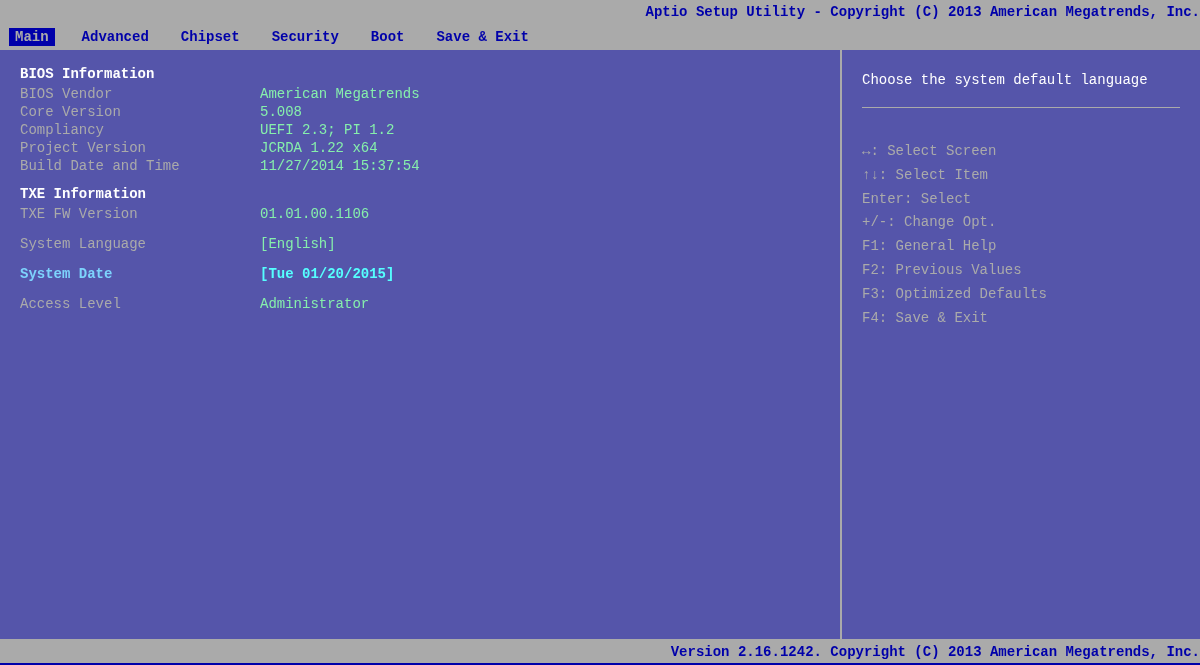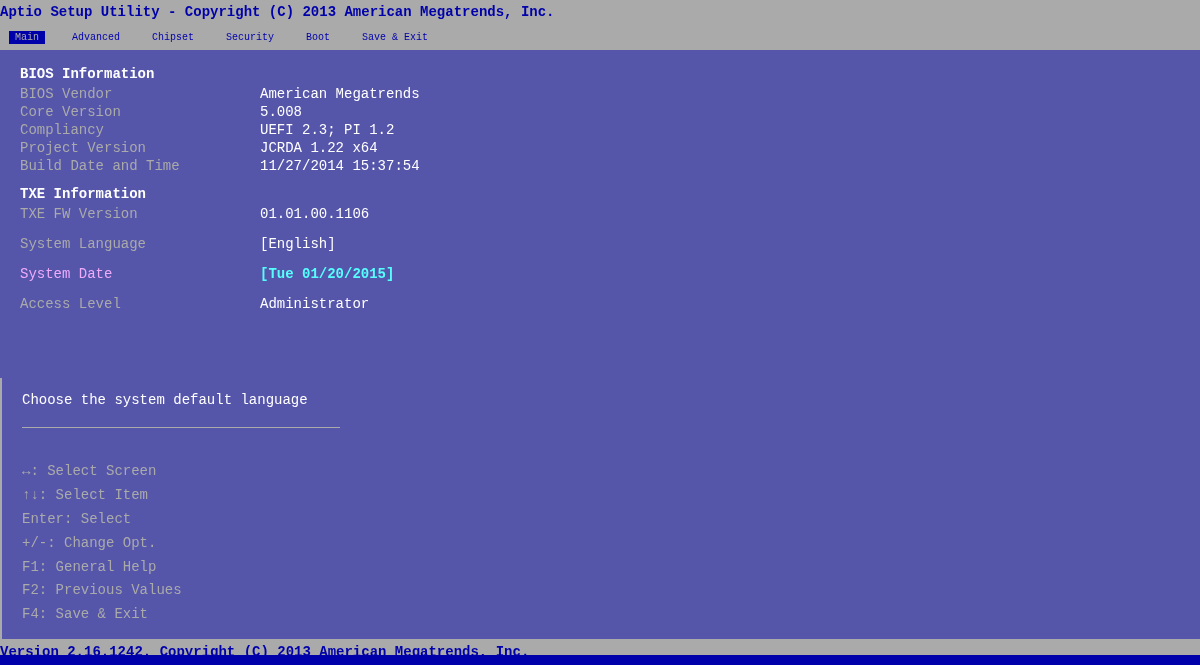--- a/index.html
+++ b/index.html
@@ -14,69 +14,69 @@
       background-color: #0000aa;
       font-family: "Courier New", Courier, monospace;
       font-size: 14px;
       color: #aaaaaa;
       overflow: hidden;
     }
 
     #title-bar {
       background-color: #aaaaaa;
       color: #0000aa;
-      text-align: left;
+      text-align: right;
       padding: 3px 0;
       font-weight: bold;
       font-size: 14px;
       height: 24px;
       line-height: 18px;
     }
 
     #menu-bar {
       background-color: #aaaaaa;
       display: flex;
       flex-direction: row;
       align-items: center;
       padding: 2px 8px;
       gap: 20px;
       height: 26px;
     }
 
     .menu-item {
       color: #0000aa;
-      font-size: 10px;
+      font-size: 14px;
       cursor: pointer;
       padding: 1px 6px;
-      font-weight: normal;
+      font-weight: bold;
     }
 
     .menu-item.active {
       background-color: #0000aa;
       color: #aaaaaa;
       border: 1px solid #aaaaaa;
     }
 
     #content-area {
       display: flex;
-      flex-direction: column;
+      flex-direction: row;
       height: calc(665px - 24px - 26px - 26px);
       background-color: #5555aa;
     }
 
     #left-panel {
       flex: 1;
       padding: 16px 20px;
       color: #aaaaaa;
     }
 
     #right-panel {
       width: 360px;
       background-color: #5555aa;
-      padding: 12px 20px;
+      padding: 20px 20px;
       border-left: 2px solid #aaaaaa;
       color: #aaaaaa;
     }
 
     .section-header {
       color: #ffffff;
       font-weight: bold;
       margin-bottom: 4px;
       margin-top: 12px;
       font-size: 14px;
@@ -92,27 +92,27 @@
       margin-bottom: 2px;
     }
 
     .info-label {
       width: 240px;
       color: #aaaaaa;
       font-size: 14px;
     }
 
     .info-value {
-      color: #ffffff;
+      color: #86efac;
       font-size: 14px;
     }
 
     .info-row.highlight .info-label {
-      color: #f0abfc;
-      font-weight: normal;
+      color: #7dd3fc;
+      font-weight: bold;
     }
 
     .info-row.highlight .info-value {
       color: #55ffff;
       font-weight: bold;
     }
 
     .spacer {
       height: 12px;
     }
@@ -133,24 +133,24 @@
     #right-shortcuts {
       font-size: 14px;
       color: #aaaaaa;
       line-height: 1.7;
       margin-top: 32px;
     }
 
     #bottom-bar {
       background-color: #aaaaaa;
       color: #0000aa;
-      text-align: left;
+      text-align: right;
       padding: 4px 0;
       font-size: 14px;
-      height: 16px;
+      height: 24px;
       line-height: 18px;
       font-weight: bold;
     }
   </style>
 </head>
 <body>
 
 <div id="title-bar">
   <span>Aptio Setup Utility - Copyright (C) 2013 American Megatrends, Inc.</span>
 </div>
@@ -216,20 +216,21 @@
     </div>
     <hr id="right-divider">
     <div id="right-shortcuts">
 
     <div>↔: Select Screen</div>
         <div>↑↓: Select Item</div>
         <div>Enter: Select</div>
         <div>+/-: Change Opt.</div>
         <div>F1: General Help</div>
         <div>F2: Previous Values</div>
+        <div>F3: Optimized Defaults</div>
         <div>F4: Save &amp; Exit</div>
       </div>
   </div>
 </div>
 
 <div id="bottom-bar">
   <span>Version 2.16.1242. Copyright (C) 2013 American Megatrends, Inc.</span>
 </div>
 
 </body></html>

